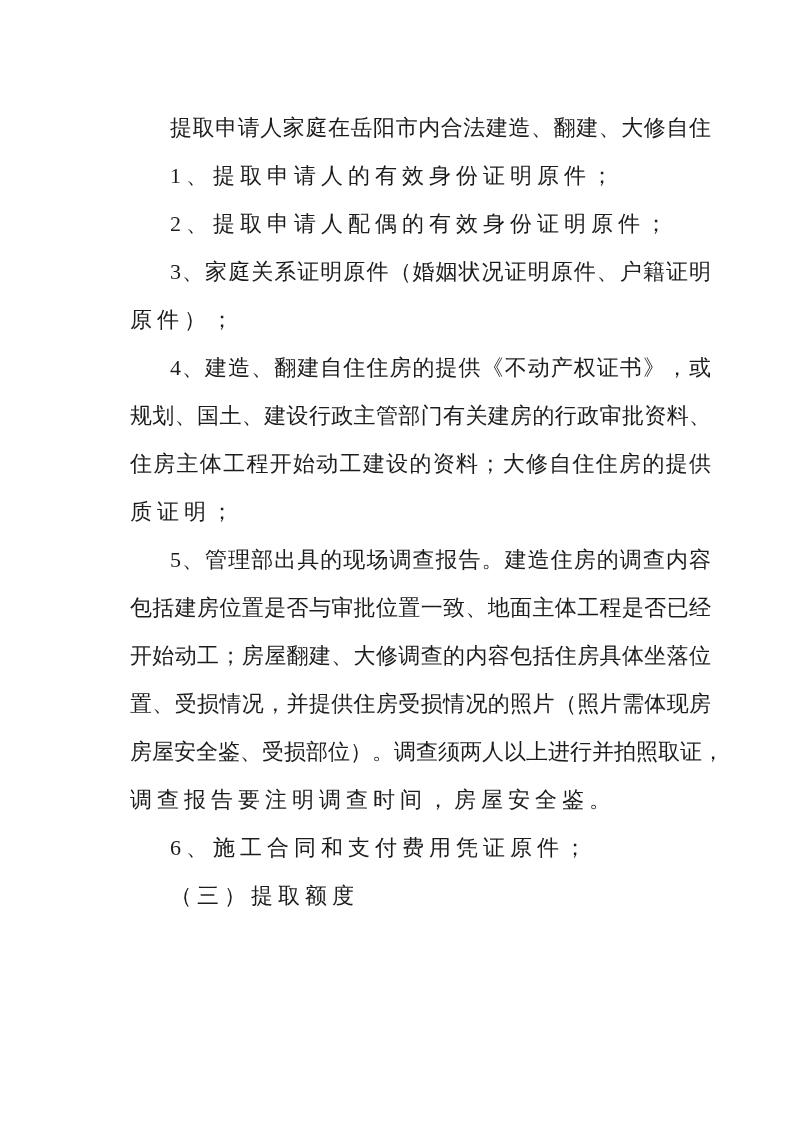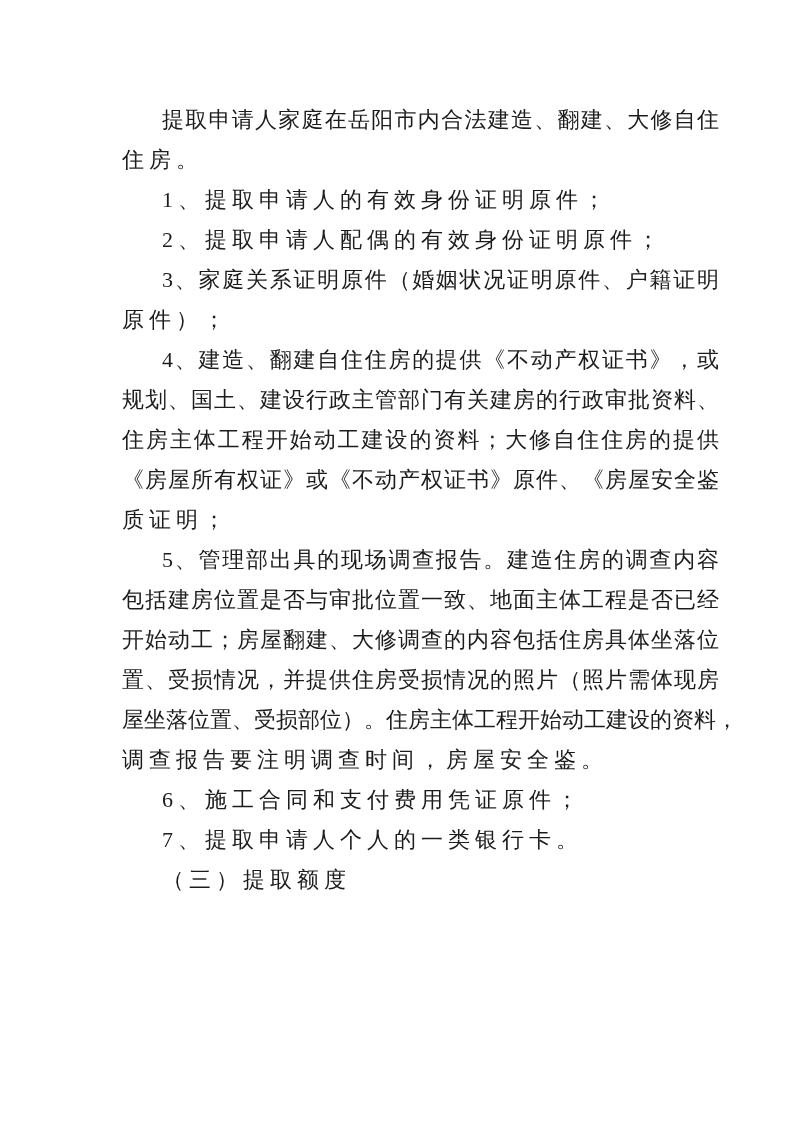--- a/index.html
+++ b/index.html
@@ -14,21 +14,21 @@
     background: #ffffff;
     overflow: hidden;
   }
   .doc-body {
     position: absolute;
     left: 122px;
     top: 100px;
     width: 597px;
   }
   .line {
-    margin: 0;
+    margin: 8px;
     padding: 0;
     height: 40px;
     line-height: 40px;
     font-size: 22px;
     color: #1c1c1c;
     font-family: "Liberation Serif", "DejaVu Serif", serif;
     white-space: nowrap;
   }
   
   .line.fill {
@@ -45,33 +45,30 @@
   .line.indent {
     text-indent: 40px;
   }
 </style>
 </head>
 <body>
 
 <div class="page">
   <div class="doc-body">
       <p class="line fill indent">提取申请人家庭在岳阳市内合法建造、翻建、大修自住</p>
-      <p class="line last">住房。</p>
       <p class="line last indent">1、提取申请人的有效身份证明原件；</p>
       <p class="line last indent">2、提取申请人配偶的有效身份证明原件；</p>
       <p class="line fill indent">3、家庭关系证明原件（婚姻状况证明原件、户籍证明</p>
       <p class="line last">原件）；</p>
       <p class="line fill indent">4、建造、翻建自住住房的提供《不动产权证书》，或</p>
       <p class="line fill">规划、国土、建设行政主管部门有关建房的行政审批资料、</p>
       <p class="line fill">住房主体工程开始动工建设的资料；大修自住住房的提供</p>
-      <p class="line fill">《房屋所有权证》或《不动产权证书》原件、《房屋安全鉴</p>
       <p class="line last">质证明；</p>
       <p class="line fill indent">5、管理部出具的现场调查报告。建造住房的调查内容</p>
       <p class="line fill">包括建房位置是否与审批位置一致、地面主体工程是否已经</p>
       <p class="line fill">开始动工；房屋翻建、大修调查的内容包括住房具体坐落位</p>
       <p class="line fill">置、受损情况，并提供住房受损情况的照片（照片需体现房</p>
-      <p class="line fill">屋坐落位置、受损部位）。住房主体工程开始动工建设的资料，</p>
+      <p class="line fill">房屋安全鉴、受损部位）。调查须两人以上进行并拍照取证，</p>
       <p class="line last">调查报告要注明调查时间，房屋安全鉴。</p>
       <p class="line last indent">6、施工合同和支付费用凭证原件；</p>
-      <p class="line last indent">7、提取申请人个人的一类银行卡。</p>
       <p class="line last indent">（三）提取额度</p>
     </div>
 </div>
 
 </body></html>

